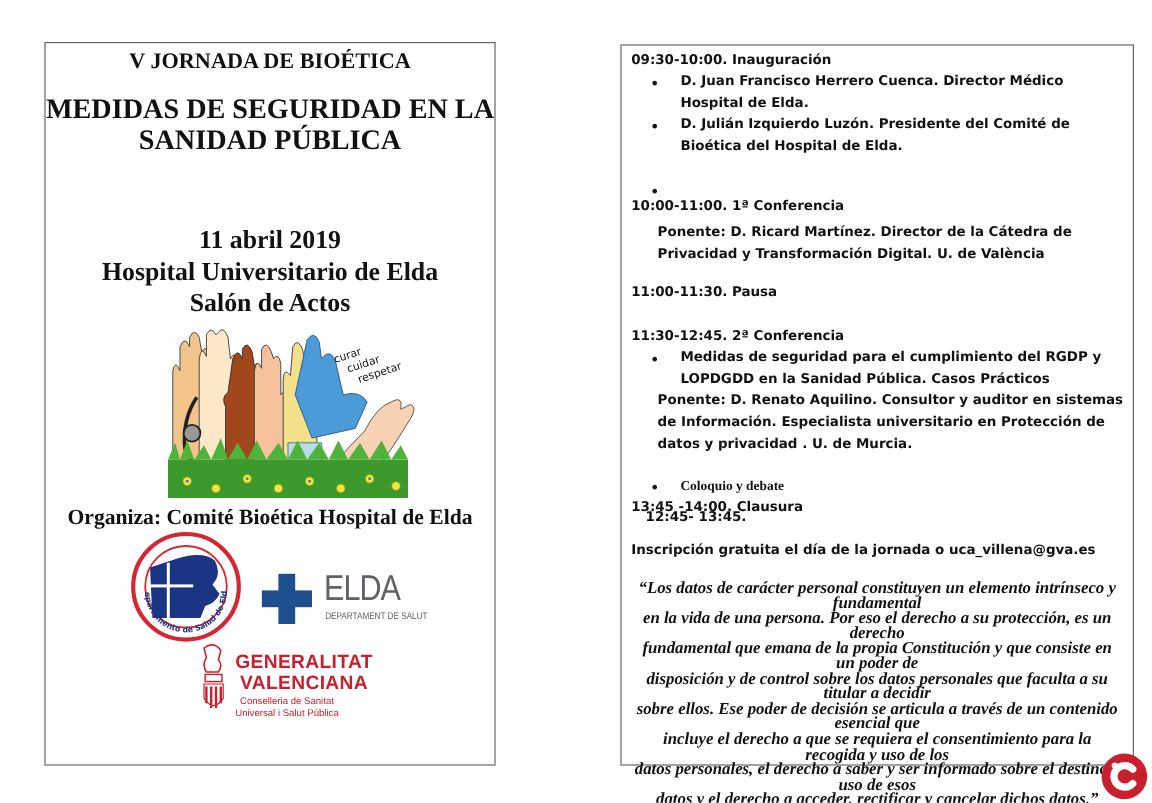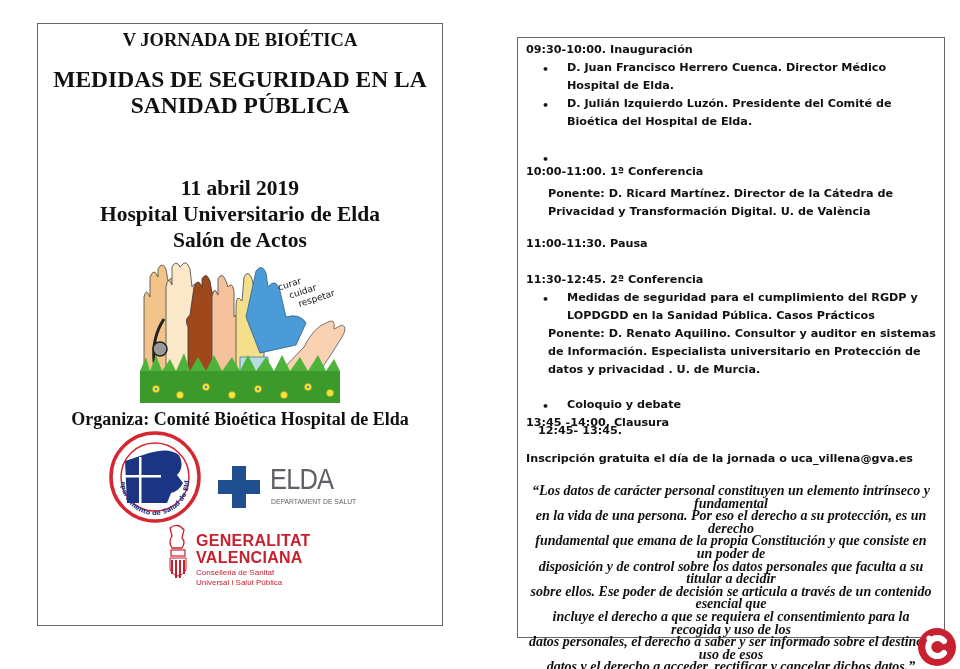--- a/index.html
+++ b/index.html
@@ -1,35 +1,35 @@
 <!DOCTYPE html>
 <html><head>
 <meta charset="utf-8">
 <style>
   html, body { margin:0; padding:0; }
   body { width:960px; height:669px; background:#ffffff; position:relative; overflow:hidden; font-family:"Liberation Sans", sans-serif; color:#111; }
   .panel { position:absolute; border:1.5px solid #666; box-sizing:border-box; background:#fff; }
-  #left { left:37px; top:23px; width:406px; height:603px; }
+  #left { left:37px; top:35px; width:376px; height:603px; }
   #right { left:517px; top:37px; width:428px; height:601px; }
 
   .serif { font-family:"Liberation Serif", "DejaVu Serif", serif; font-weight:bold; text-align:center; color:#111; }
   .l-jornada { position:absolute; left:0; right:0; top:6px; font-size:18.5px; }
   .l-title { position:absolute; left:0; right:0; top:42px; font-size:23.5px; line-height:26px; }
   .l-date { position:absolute; left:0; right:0; top:151px; font-size:21.5px; line-height:26px; }
 
   .hands { position:absolute; left:98px; top:233px; width:216px; height:146px; }
   .organiza { position:absolute; left:0; right:0; top:385px; font-size:18px; }
 
   .bio-logo { position:absolute; left:71px; top:407px; width:92px; height:92px; }
   .elda-logo { position:absolute; left:180px; top:440px; width:150px; height:50px; }
   .elda-cross { position:absolute; left:0; top:2px; width:42px; height:42px; }
   .elda-text { position:absolute; left:52px; top:-2px; font-family:"Liberation Sans", sans-serif; font-size:30px; color:#5e6166; letter-spacing:-1px; transform:scaleX(0.85); transform-origin:left top; }
   .elda-sub { position:absolute; left:53px; top:33px; font-size:8px; color:#5e6166; white-space:nowrap; transform:scaleX(0.85); transform-origin:left top; }
 
-  .gv-logo { position:absolute; left:128px; top:498px; width:200px; height:80px; }
+  .gv-logo { position:absolute; left:128px; top:498px; width:200px; height:80px;text-align:center; }
   .gv-shield { position:absolute; left:0; top:2px; width:24px; height:60px; }
   .gv-t1 { position:absolute; left:30px; top:10px; font-size:16px; font-weight:bold; color:#c8202f; letter-spacing:0.3px; line-height:17px; }
   .gv-t2 { position:absolute; left:30px; top:46px; font-size:8px; color:#c8202f; line-height:9.5px; }
 
   .sans-b { font-family:"DejaVu Sans", sans-serif; font-weight:bold; font-size:11.2px; line-height:18px; color:#111; position:absolute; white-space:nowrap; }
   .bullet { position:absolute; font-family:"DejaVu Sans", sans-serif; font-size:11px; font-weight:bold; }
 
   .quote { position:absolute; left:8px; right:8px; top:447px; font-family:"Liberation Serif", serif; font-style:italic; font-weight:bold; font-size:14px; line-height:12.6px; text-align:center; color:#111; }
 
   .corner-logo { position:absolute; left:917px; top:627px; width:40px; height:40px; }
@@ -178,21 +178,21 @@
       <div>LOPDGDD en la Sanidad Pública. Casos Prácticos</div>
   </div>
   <div class="sans-b" style="left:30px; top:287px;">
     <div>Ponente: D. Renato Aquilino. Consultor y auditor en sistemas</div>
       <div>de Información. Especialista universitario en Protección de</div>
       <div>datos y privacidad . U. de Murcia.</div>
   </div>
 
   <div class="sans-b" style="left:20px; top:340px;margin-top:44px;">12:45- 13:45.</div>
   <span class="bullet" style="left:24px; top:362px;">•</span>
-  <div class="sans-b" style="left:49px; top:358px;">Coloquio y debate</div>
+  <div class="sans-b" style="left:49px; top:358px;font-family:Liberation Serif, serif;">Coloquio y debate</div>
   <div class="sans-b" style="left:8px; top:376px;">13:45 -14:00. Clausura</div>
 
   <div class="sans-b" style="left:8px; top:412px;">Inscripción gratuita el día de la jornada o uca_villena@gva.es</div>
 
   <div class="quote">
     <div>“Los datos de carácter personal constituyen un elemento intrínseco y fundamental</div>
     <div>en la vida de una persona. Por eso el derecho a su protección, es un derecho</div>
     <div>fundamental que emana de la propia Constitución y que consiste en un poder de</div>
     <div>disposición y de control sobre los datos personales que faculta a su titular a decidir</div>
     <div>sobre ellos. Ese poder de decisión se articula a través de un contenido esencial que</div>

